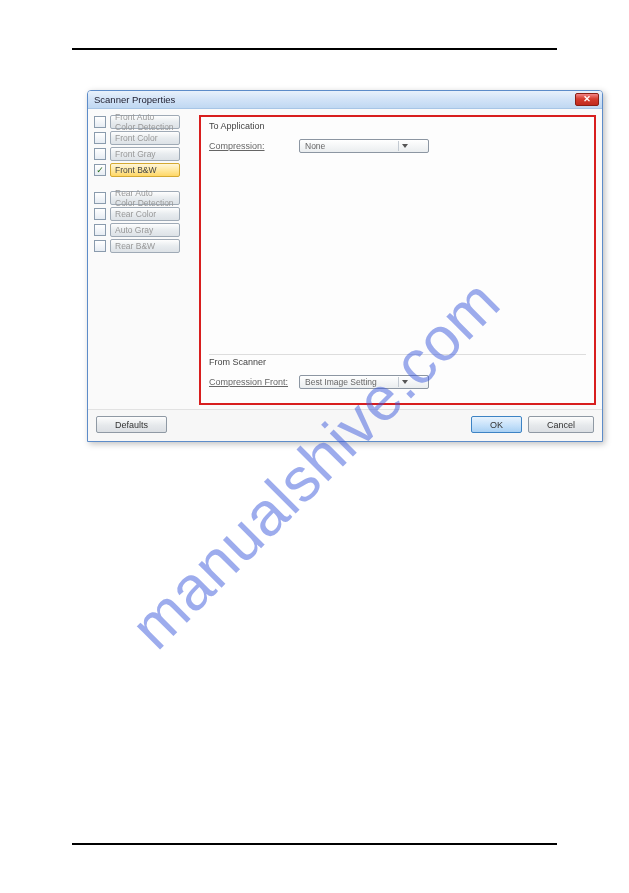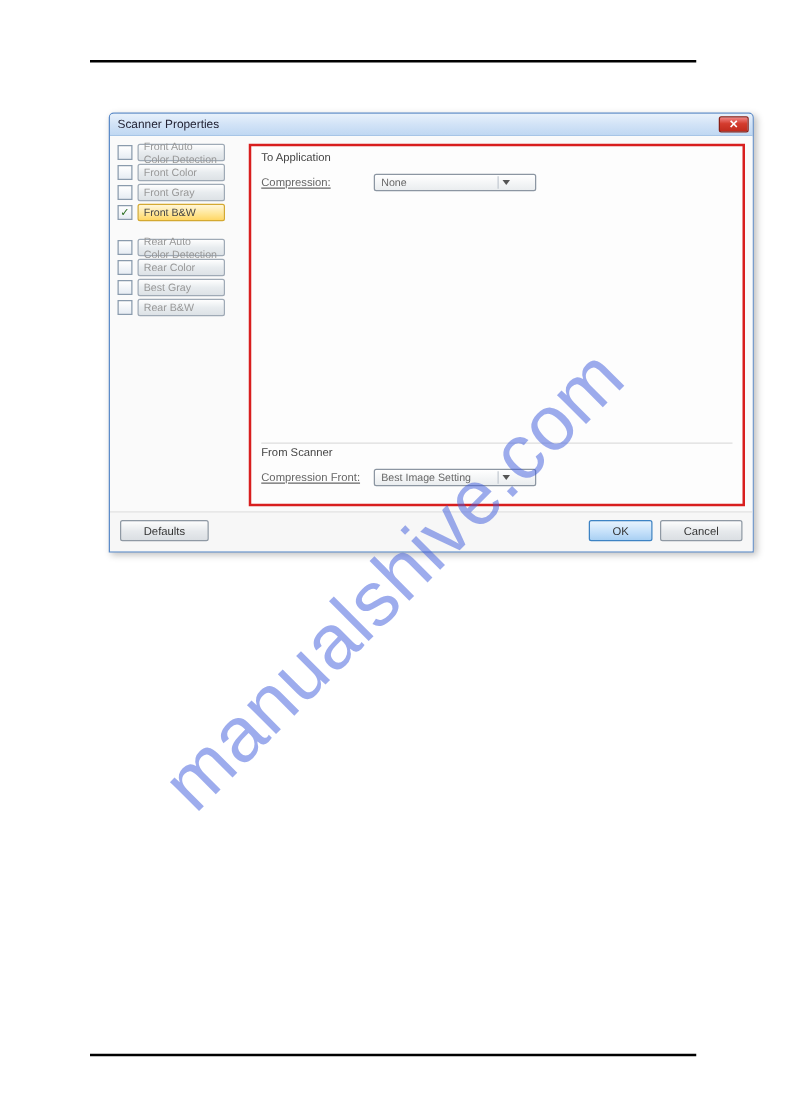--- a/index.html
+++ b/index.html
@@ -214,21 +214,21 @@
         <div class="opt">
           <div class="cb"></div>
           <div class="btnlabel">Rear Auto Color Detection</div>
         </div>
         <div class="opt">
           <div class="cb"></div>
           <div class="btnlabel">Rear Color</div>
         </div>
         <div class="opt">
           <div class="cb"></div>
-          <div class="btnlabel">Best Gray</div>
+          <div class="btnlabel">Auto Gray</div>
         </div>
         <div class="opt">
           <div class="cb"></div>
           <div class="btnlabel">Rear B&amp;W</div>
         </div>
       </div>
       <div class="right-panel">
         <div class="sect">To Application</div>
         <div class="row">
           <div class="lbl">Compression:</div>

